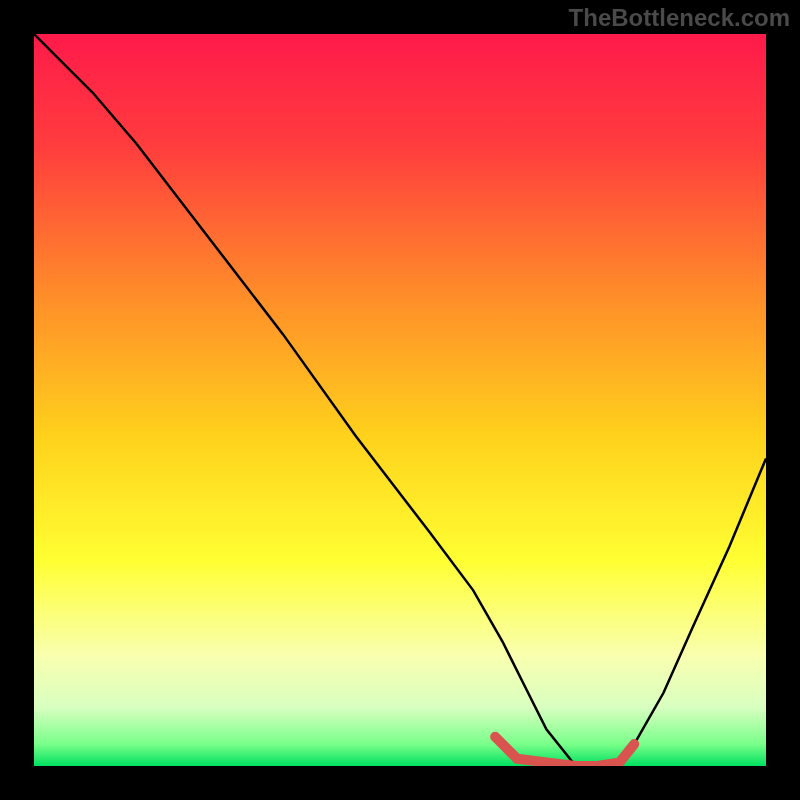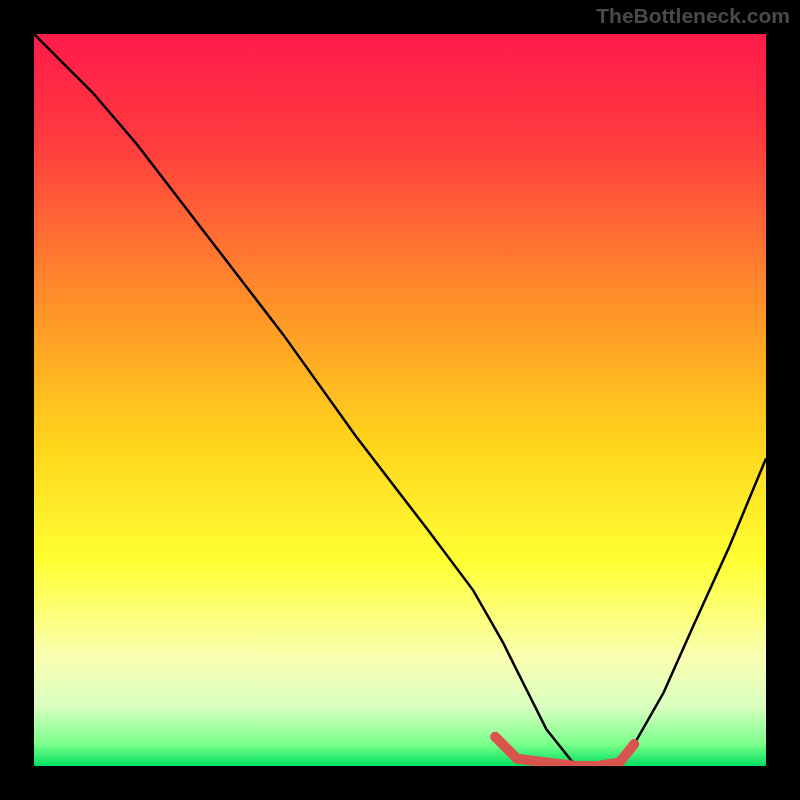--- a/index.html
+++ b/index.html
@@ -9,21 +9,21 @@
     background: #000;
     position: relative;
     font-family: Arial, sans-serif;
     overflow: hidden;
   }
   .watermark {
     position: absolute;
     top: 4px;
     right: 10px;
     color: #4a4a4a;
-    font-size: 21px;
+    font-size: 24px;
     font-weight: bold;
     z-index: 10;
   }
   .plot {
     position: absolute;
     left: 34px;
     top: 34px;
     width: 732px;
     height: 732px;
   }

